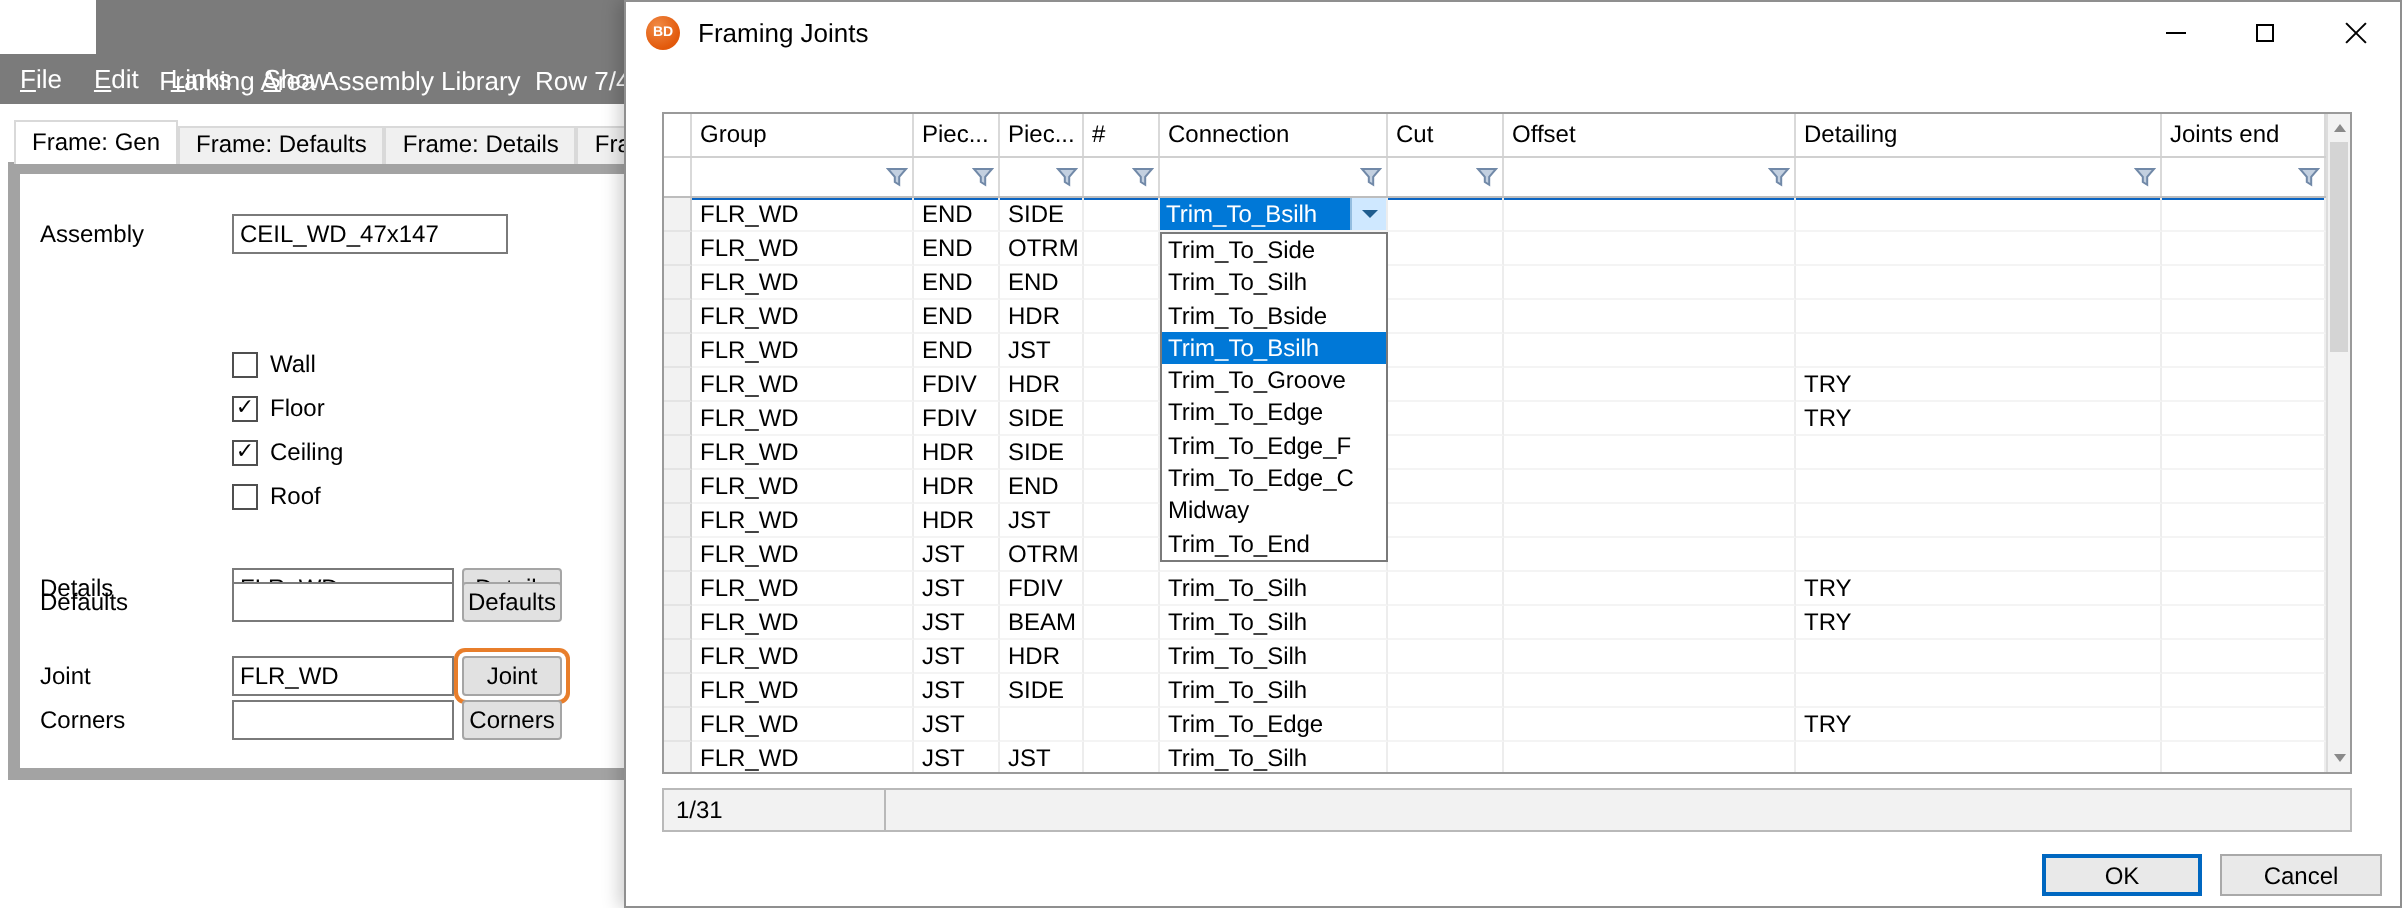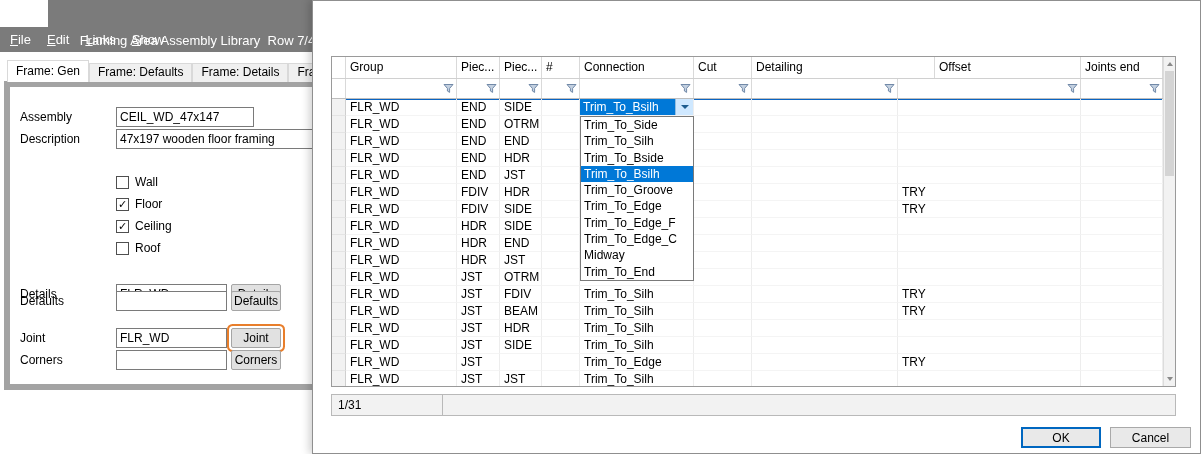--- a/index.html
+++ b/index.html
@@ -117,24 +117,20 @@
           <div class="tab active">Frame: Gen</div>
           <div class="tab">Frame: Defaults</div>
           <div class="tab">Frame: Details</div>
           <div class="tab">Frame: Insulat</div>
         </div>
       <div class="tab-panel">
         <div class="fieldrow" style="top:20px">
           <span class="flabel">Assembly</span>
           <input class="finput" style="left: 106px; width: 138px;" value="CEIL_WD_47x147">
         </div>
-        <div class="fieldrow" style="top:42px">
-          <span class="flabel">Description</span>
-          <input class="finput" style="left: 106px; width: 252px;" value="47x197 wooden floor framing">
-        </div>
         <div id="checkboxes">
             <div class="cb-row">
               <span class="cb-box"></span>
               <span class="cb-label">Wall</span>
             </div>
             <div class="cb-row">
               <span class="cb-box checked">✓</span>
               <span class="cb-label">Floor</span>
             </div>
             <div class="cb-row">
@@ -166,32 +162,47 @@
               <span class="flabel">Corners</span>
               <input class="finput fr-input" value="" style="">
               <button class="sbtn">Corners</button>
             </div>
           </div>
       </div>
     </div>
   </div>
 
   <div id="dialog">
+    <div class="dlg-titlebar">
+      <div class="dlg-icon">BD</div>
+      <span class="dlg-title">Framing Joints</span>
+      <div class="win-btns">
+        <div class="win-btn">
+            <div class="ic-min"></div>
+          </div>
+        <div class="win-btn">
+            <div class="ic-max"></div>
+          </div>
+        <div class="win-btn">
+            <div class="ic-close"></div>
+          </div>
+      </div>
+    </div>
 
     <div id="grid">
       <div id="grid-header" class="grid-header">
           <div class="h-cell corner" style="width: 14px;"></div>
           <div class="h-cell" style="width: 111px;">Group</div>
           <div class="h-cell" style="width: 43px;">Piec...</div>
           <div class="h-cell" style="width: 42px;">Piec...</div>
           <div class="h-cell" style="width: 38px;">#</div>
           <div class="h-cell" style="width: 114px;">Connection</div>
           <div class="h-cell" style="width: 58px;">Cut</div>
+          <div class="h-cell" style="width: 146px;">Offset</div>
           <div class="h-cell" style="width: 183px;">Detailing</div>
-          <div class="h-cell" style="width: 146px;">Offset</div>
           <div class="h-cell" style="width: 82px;">Joints end</div>
         </div>
       <div id="filter-row" class="filter-row">
           <div class="f-cell" style="width: 14px;"></div>
           <div class="f-cell" style="width: 111px;">
             <span class="funnel">
               <svg width="11" height="11" viewBox="0 0 11 11">
                 <path d="M1 1.5 L10 1.5 L6.6 5.4 L6.6 9.4 L4.4 8 L4.4 5.4 Z" fill="#c3d0e0" stroke="#7189a8" stroke-width="1"></path>
               </svg>
             </span>

